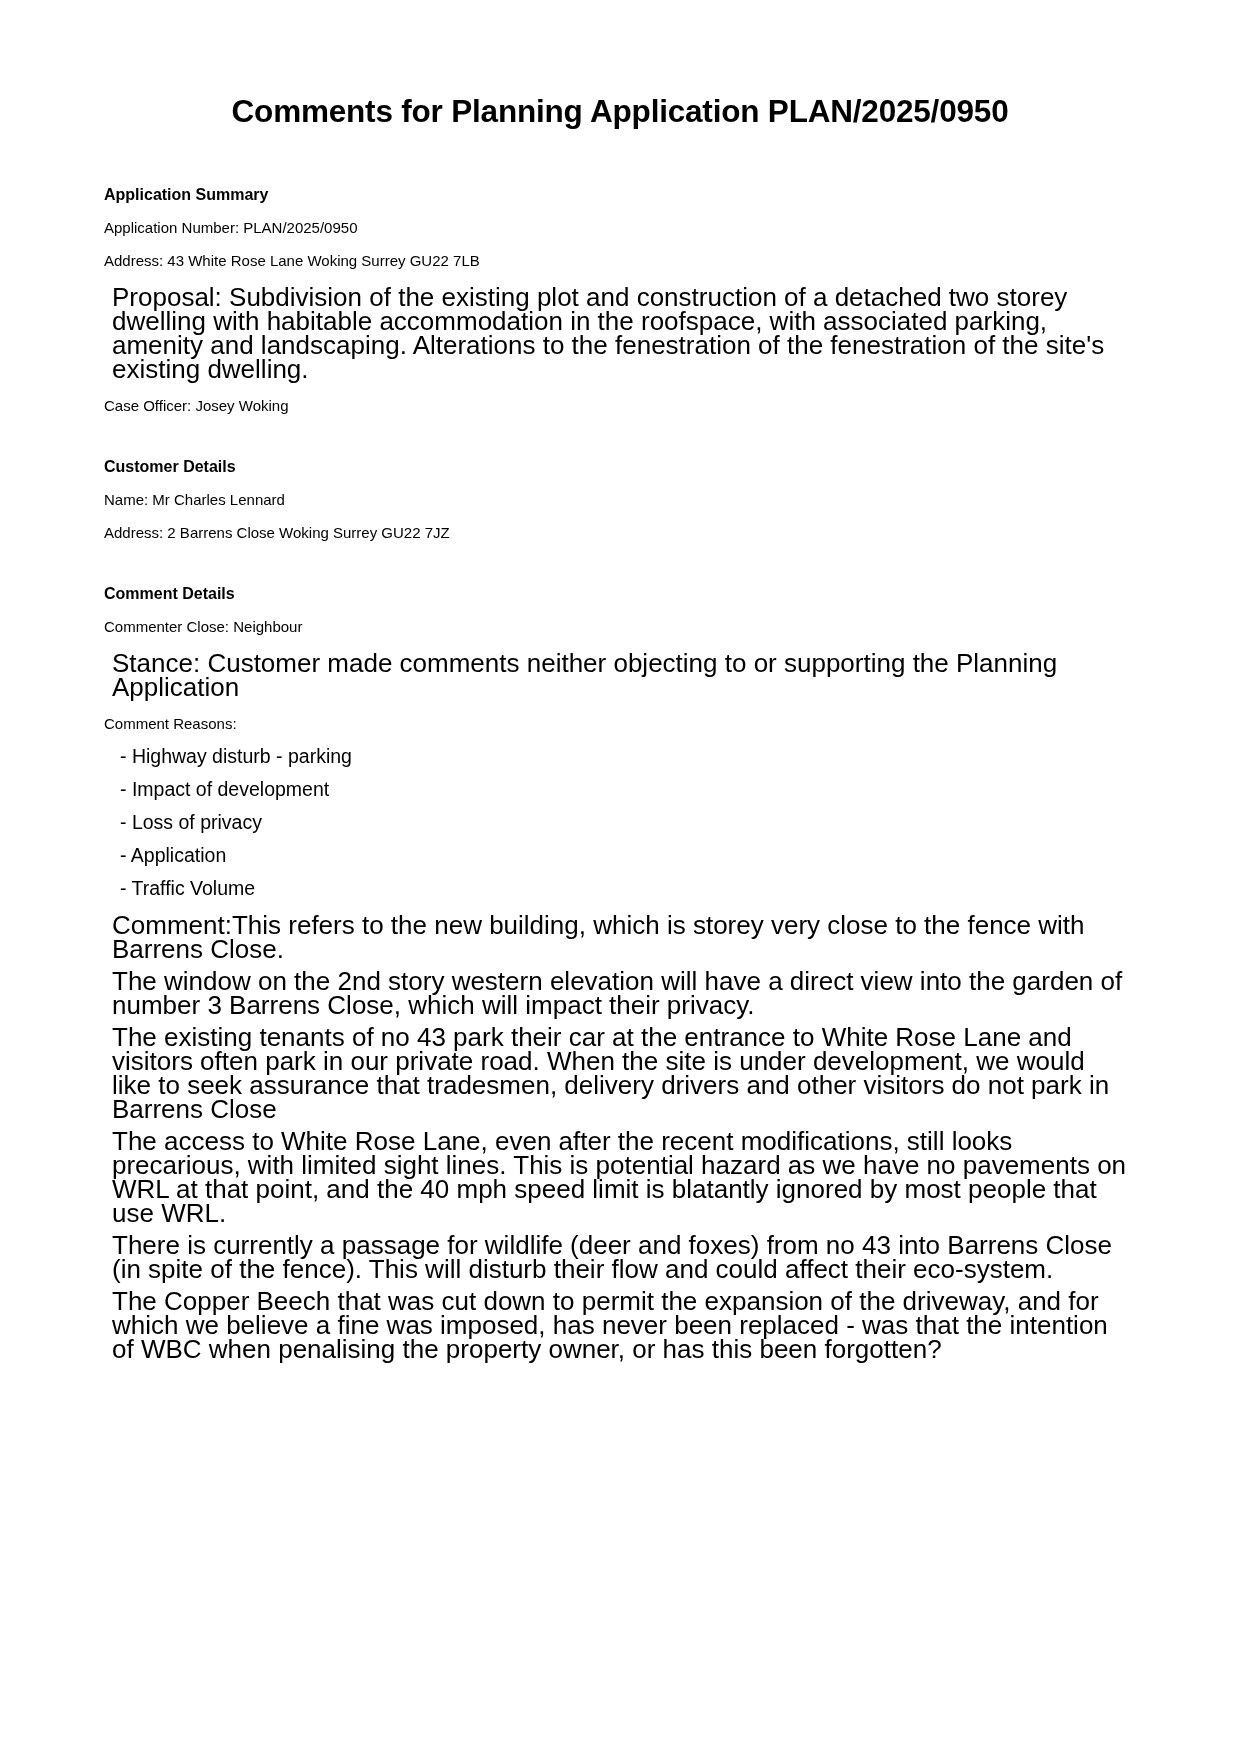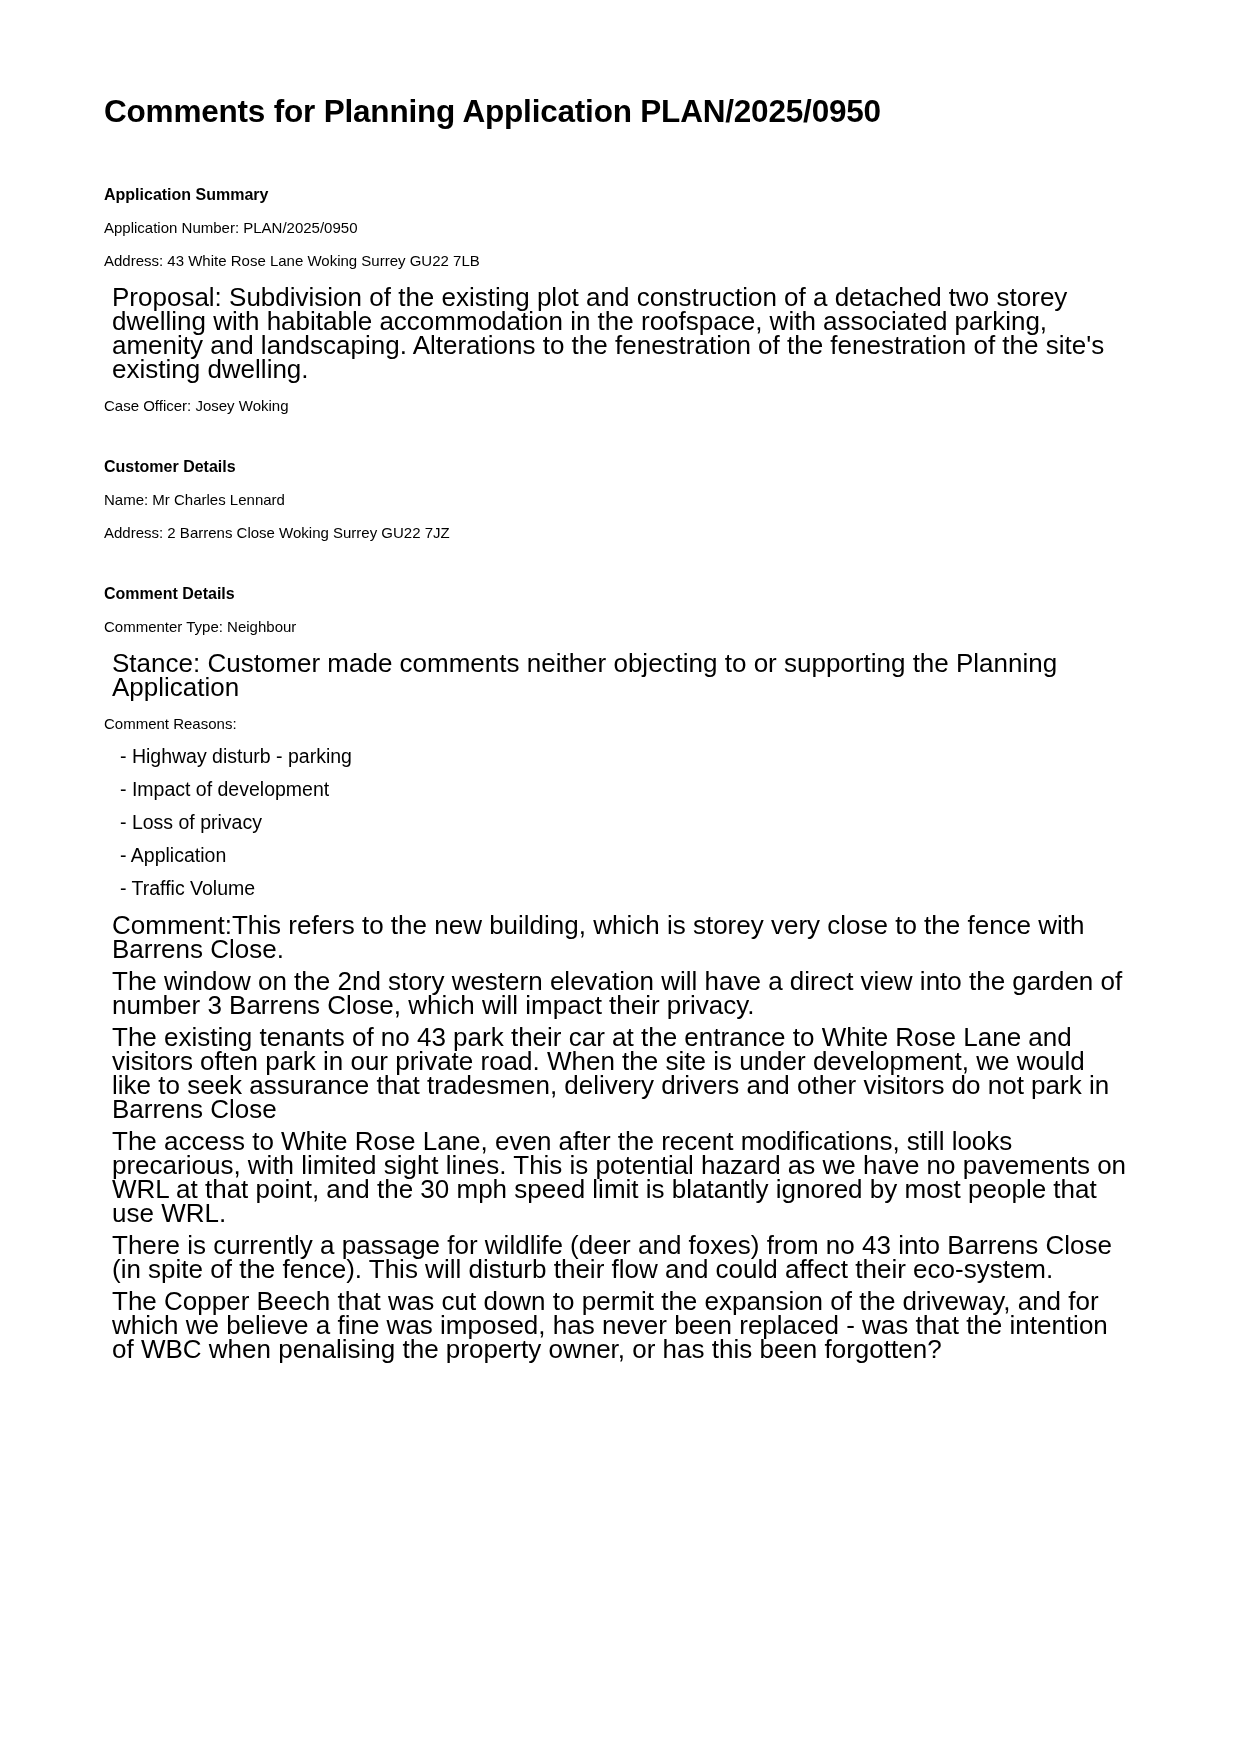--- a/index.html
+++ b/index.html
@@ -17,20 +17,21 @@
   .page {
     width: 1240px;
     min-height: 1755px;
     box-sizing: border-box;
     padding: 74px 104px 60px 104px;
     background: #ffffff;
   }
   .doc-title {
     font-size: 31.5px;
     font-weight: bold;
+    text-align: center;
     letter-spacing: -0.2px;
     margin: 18px 0 0 0;
     line-height: 1.25;
   }
   .section {
     margin-top: 0;
   }
   .section-heading {
     font-size: 16px;
     font-weight: bold;
@@ -82,35 +83,35 @@
   <div class="section">
     <div class="section-heading">Customer Details</div>
     <p class="line">Name: Mr Charles Lennard</p>
     <p class="line">Address: 2 Barrens Close Woking Surrey GU22 7JZ</p>
   </div>
 
   <div class="spacer-lg"></div>
 
   <div class="section">
     <div class="section-heading">Comment Details</div>
-    <p class="line">Commenter Type: Neighbour</p>
+    <p class="line">Commenter Close: Neighbour</p>
     <p class="para">Stance: Customer made comments neither objecting to or supporting the Planning Application</p>
     <p class="line">Comment Reasons:</p>
 
     <div>
       <p class="bullet">- Highway disturb - parking</p>
       <p class="bullet">- Impact of development</p>
       <p class="bullet">- Loss of privacy</p>
       <p class="bullet">- Application</p>
       <p class="bullet">- Traffic Volume</p>
     </div>
 
     <div>
       <p class="para">Comment:This refers to the new building, which is storey very close to the fence with Barrens Close.</p>
       <p class="para">The window on the 2nd story western elevation will have a direct view into the garden of number 3 Barrens Close, which will impact their privacy.</p>
       <p class="para">The existing tenants of no 43 park their car at the entrance to White Rose Lane and visitors often park in our private road. When the site is under development, we would like to seek assurance that tradesmen, delivery drivers and other visitors do not park in Barrens Close</p>
-      <p class="para">The access to White Rose Lane, even after the recent modifications, still looks precarious, with limited sight lines. This is potential hazard as we have no pavements on WRL at that point, and the 30 mph speed limit is blatantly ignored by most people that use WRL.</p>
+      <p class="para">The access to White Rose Lane, even after the recent modifications, still looks precarious, with limited sight lines. This is potential hazard as we have no pavements on WRL at that point, and the 40 mph speed limit is blatantly ignored by most people that use WRL.</p>
       <p class="para">There is currently a passage for wildlife (deer and foxes) from no 43 into Barrens Close (in spite of the fence). This will disturb their flow and could affect their eco-system.</p>
       <p class="para">The Copper Beech that was cut down to permit the expansion of the driveway, and for which we believe a fine was imposed, has never been replaced - was that the intention of WBC when penalising the property owner, or has this been forgotten?</p>
     </div>
   </div>
 
 </div>
 
 </body></html>

